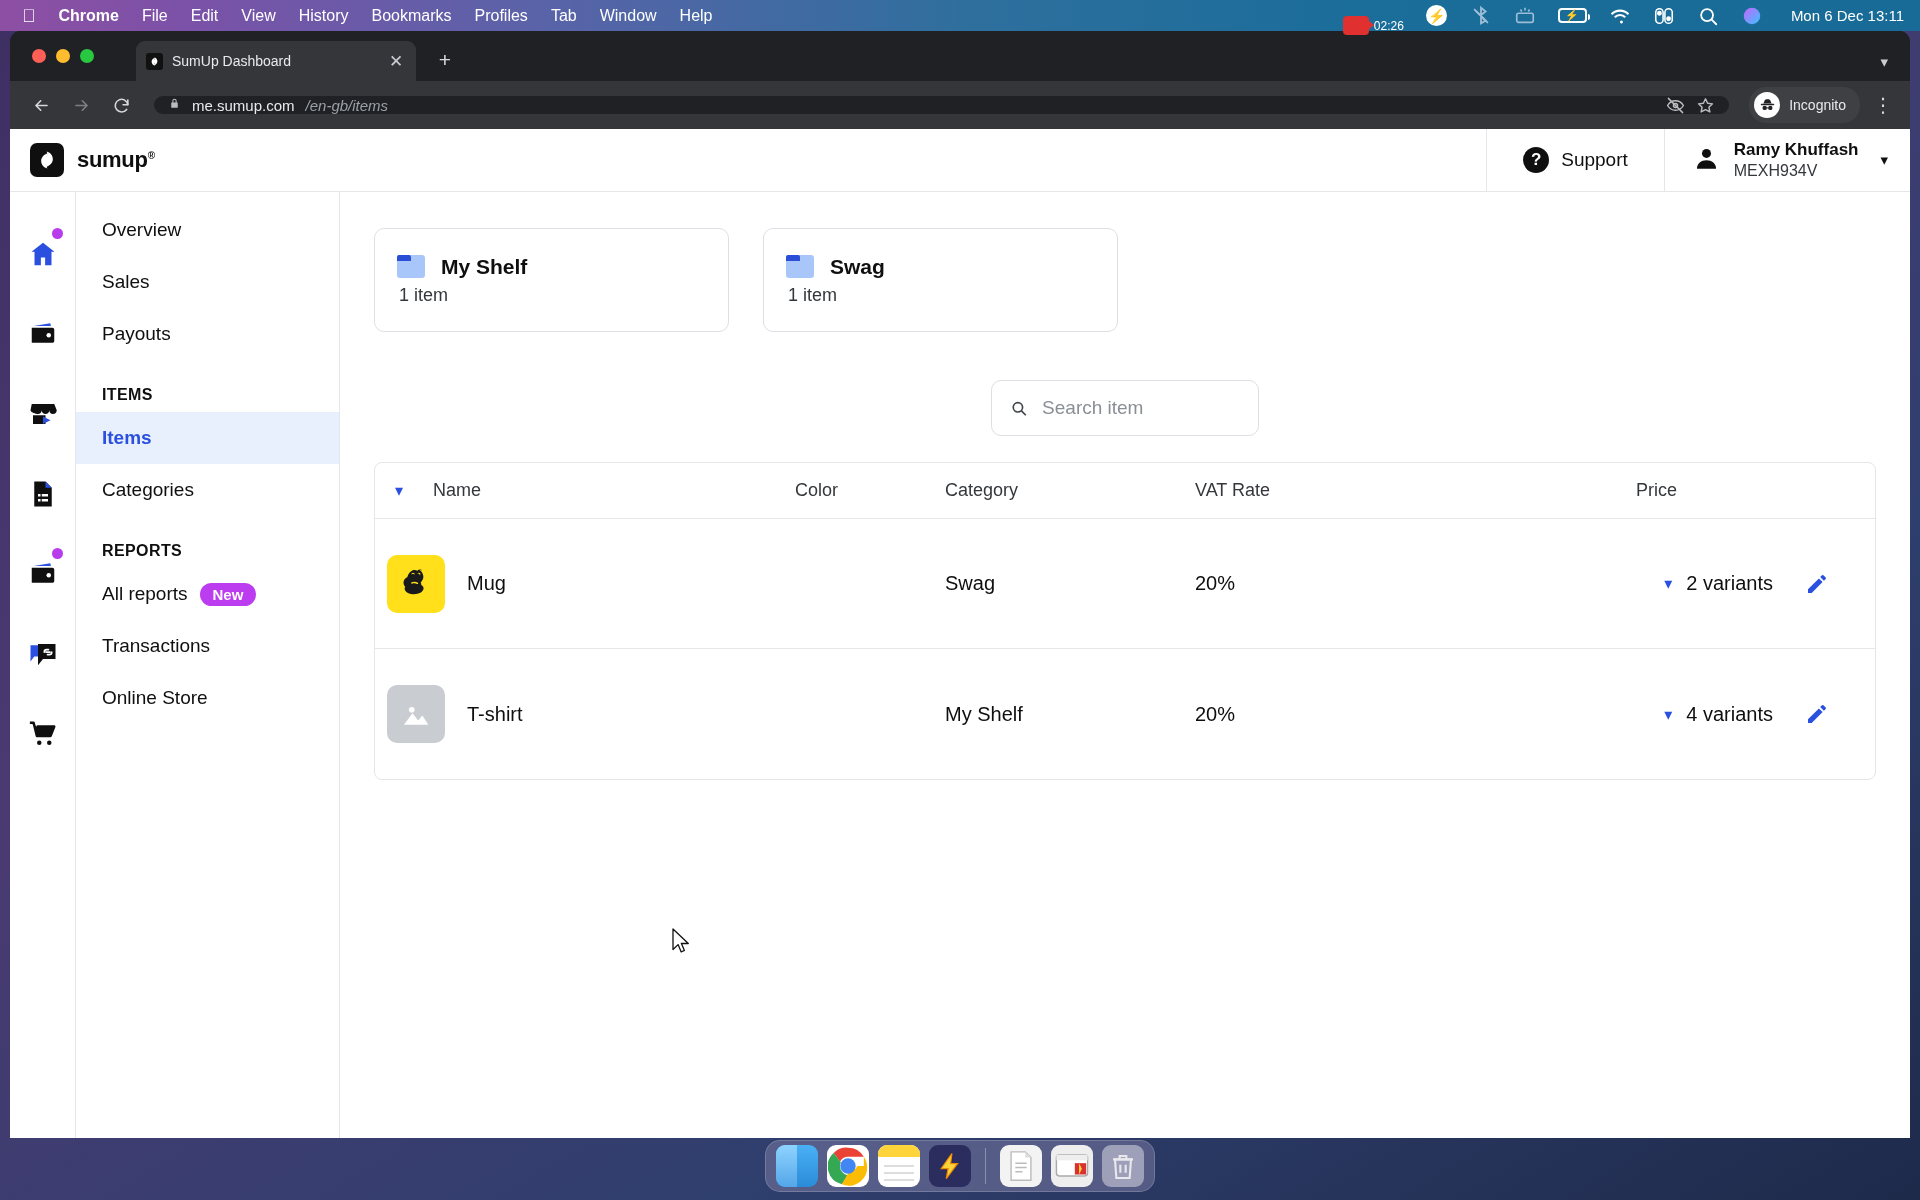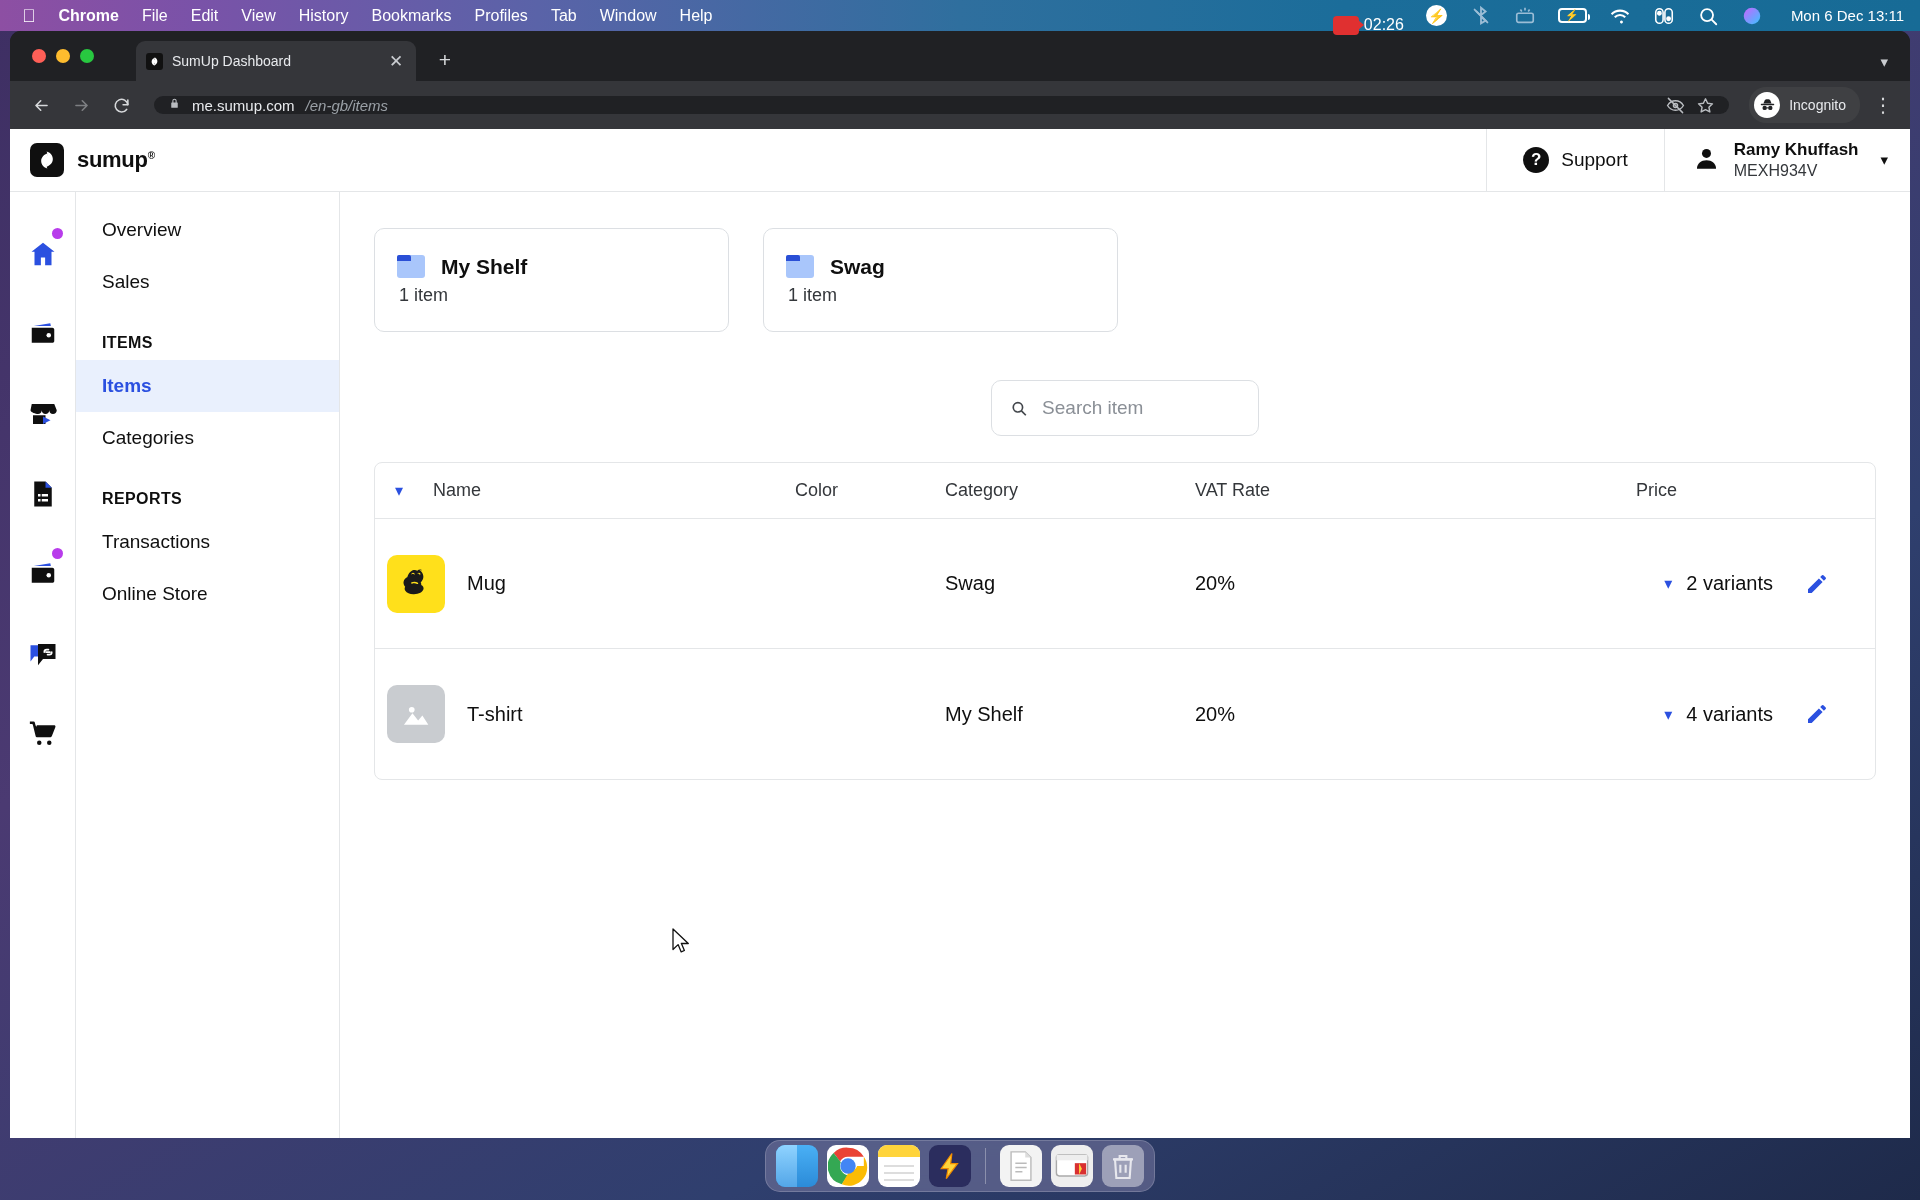--- a/index.html
+++ b/index.html
@@ -21,21 +21,21 @@
     position:absolute; top:0; left:0; width:1920px; height:31px;
     background:linear-gradient(90deg,#8d4fa3 0%,#7a52a8 10%,#5a63a8 28%,#2f6f9e 50%,#1b6d9a 70%,#176b96 100%);
     display:flex; align-items:center; color:#fff; font-size:16px;
     z-index:40;
   }
   #menubar .apple{ margin-left:22px; font-size:18px; line-height:1; }
   #menubar .mi{ margin-left:23px; white-space:nowrap; }
   #menubar .mi.bold{ font-weight:bold; }
   #menubar .right{ margin-left:auto; display:flex; align-items:center; gap:22px; margin-right:16px; }
   .rec-badge{
-    display:flex; gap:5px; font-size:16px;margin-top:20px;
+    display:flex; align-items:center; gap:5px; font-size:12px;margin-top:20px;
   }
   .rec-icon{
     width:26px;height:19px;background:#e03030;border-radius:4px;
     display:flex;align-items:center;justify-content:center;color:#fff;font-size:12px;
     position:relative;
   }
   .rec-icon:after{
     content:""; position:absolute; right:-5px; top:4px;
     border-left:6px solid #e03030; border-top:5px solid transparent; border-bottom:5px solid transparent;
   }
@@ -509,26 +509,31 @@
               <path d="M1.5 3h3l2.6 10.5h11L21 6H7" stroke="#0f0f0f" stroke-width="2" fill="none" stroke-linejoin="round"></path>
               <circle cx="9" cy="19" r="1.8"></circle>
               <circle cx="17" cy="19" r="1.8"></circle>
             </svg>
         </div>
       </div>
 
       <div id="nav">
         <div class="nav-link">Overview</div>
         <div class="nav-link">Sales</div>
+        <div class="nav-link">Payouts</div>
 
         <div class="nav-group">ITEMS</div>
         <div class="nav-link active">Items</div>
         <div class="nav-link">Categories</div>
 
         <div class="nav-group">REPORTS</div>
+        <div class="nav-link">
+          <span>All reports</span>
+          <span class="badge-new">New</span>
+        </div>
         <div class="nav-link">Transactions</div>
         <div class="nav-link">Online Store</div>
       </div>
 
       <div id="main">
 
         <div id="folders">
           <div class="folder-card">
             <div class="folder-top">
               <span class="folder-ico">

